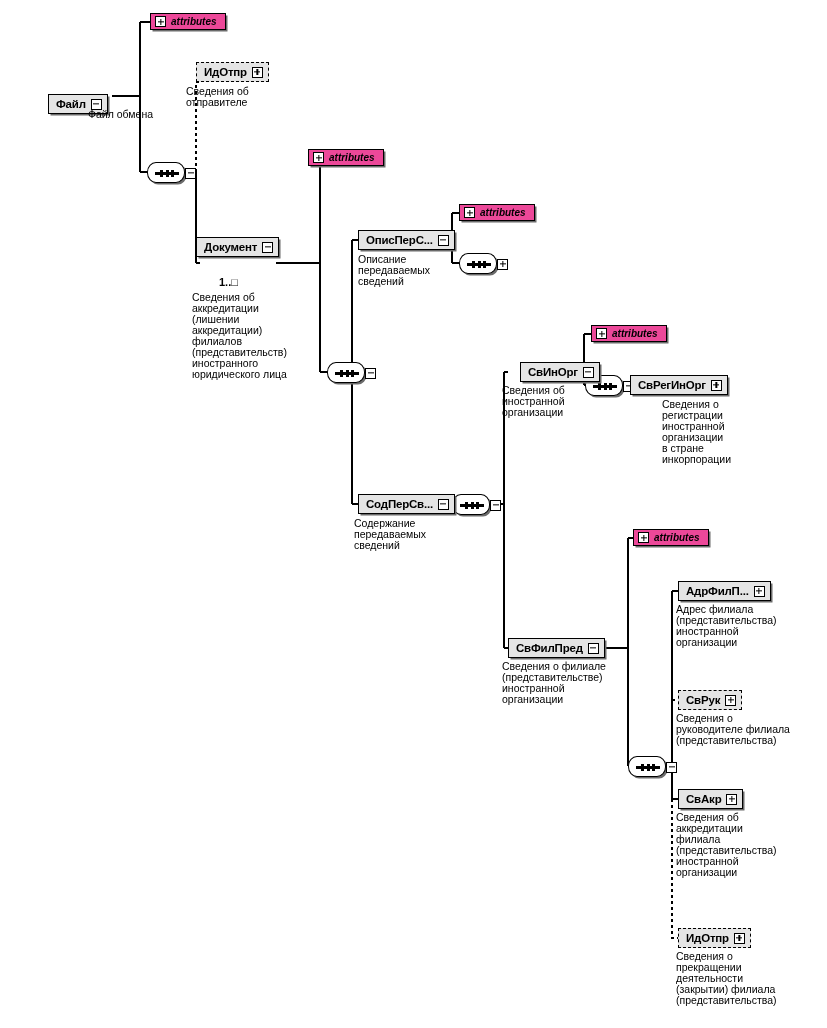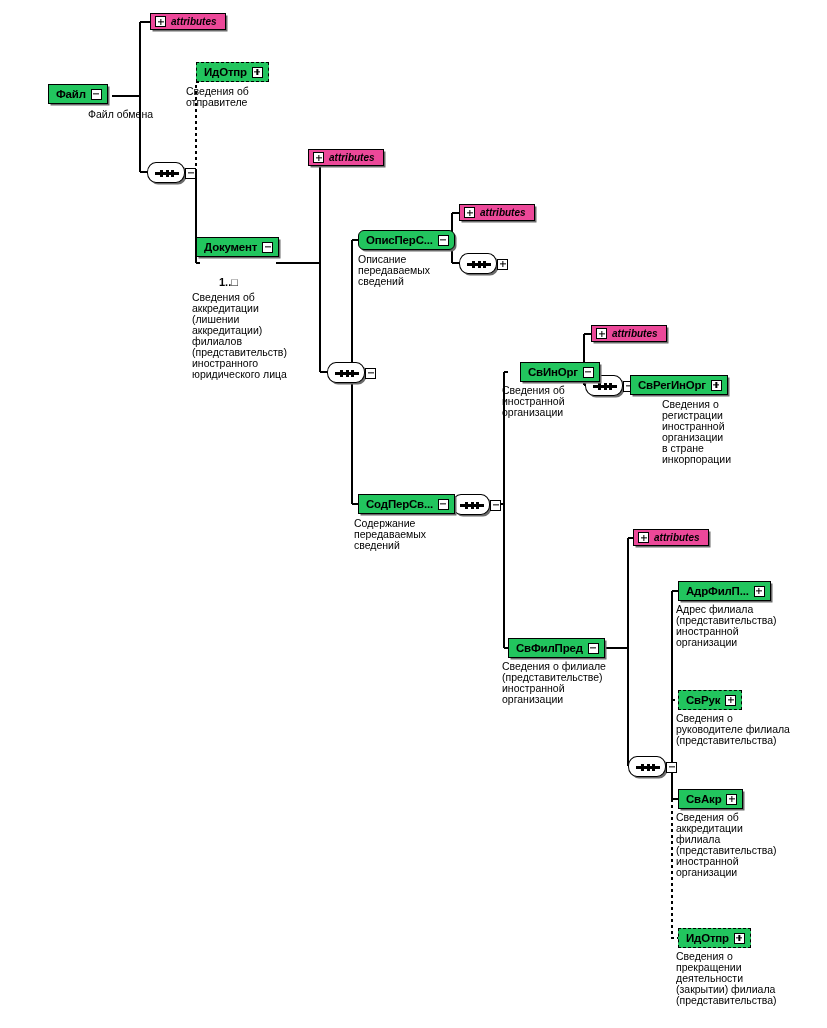--- a/index.html
+++ b/index.html
@@ -20,21 +20,21 @@
     left: 0; top: 0;
     width: 827px;
     height: 1028px;
     pointer-events: none;
   }
 
   
   .node {
     position: absolute;
     box-sizing: border-box;
-    background: #22c55e;
+    background: #e5e5e5;
     display: flex;
     align-items: center;
     justify-content: center;
     height: 20px;
     padding: 0 5px 0 7px;
     font-size: 11.5px;
     font-weight: bold;
     color: #000000;
     letter-spacing: -0.2px;
     white-space: nowrap;
@@ -298,21 +298,21 @@
   <div class="seq" style="left:628px; top:756px;">
     <div class="body">
       <div class="bar"></div>
       <div class="dot d1"></div>
       <div class="dot d2"></div>
       <div class="dot d3"></div>
     </div>
     <span class="minusbox tip"></span>
   </div>
 
-  <div class="node solid" style="left:48px; top:84px;text-align:center;">
+  <div class="node solid" style="left:48px; top:94px;text-align:center;">
     <span class="nlabel">Файл</span>
     <span class="minusbox"></span>
   </div>
   <div class="caption" style="left:52px; top:109px; width:120px;margin-left:36px;">Файл обмена</div>
 
   <div class="node dashed" style="left:196px; top:62px;">
     <span class="nlabel">ИдОтпр</span>
     <span class="plusbox"></span>
   </div>
   <div class="caption" style="left:186px; top:86px; width:120px;">Сведения об
@@ -325,21 +325,21 @@
   <div class="cardinality" style="left:219px; top:276px;">1..□</div>
   <div class="caption" style="left:192px; top:292px; width:125px;">Сведения об
 аккредитации
 (лишении
 аккредитации)
 филиалов
 (представительств)
 иностранного
 юридического лица</div>
 
-  <div class="node solid" style="left:358px; top:230px;border-radius:6px;">
+  <div class="node solid" style="left:358px; top:230px;">
     <span class="nlabel">ОписПерС...</span>
     <span class="minusbox"></span>
   </div>
   <div class="caption" style="left:358px; top:254px; width:115px;">Описание
 передаваемых
 сведений</div>
 
   <div class="node solid" style="left:358px; top:494px;">
     <span class="nlabel">СодПерСв...</span>
     <span class="minusbox"></span>

